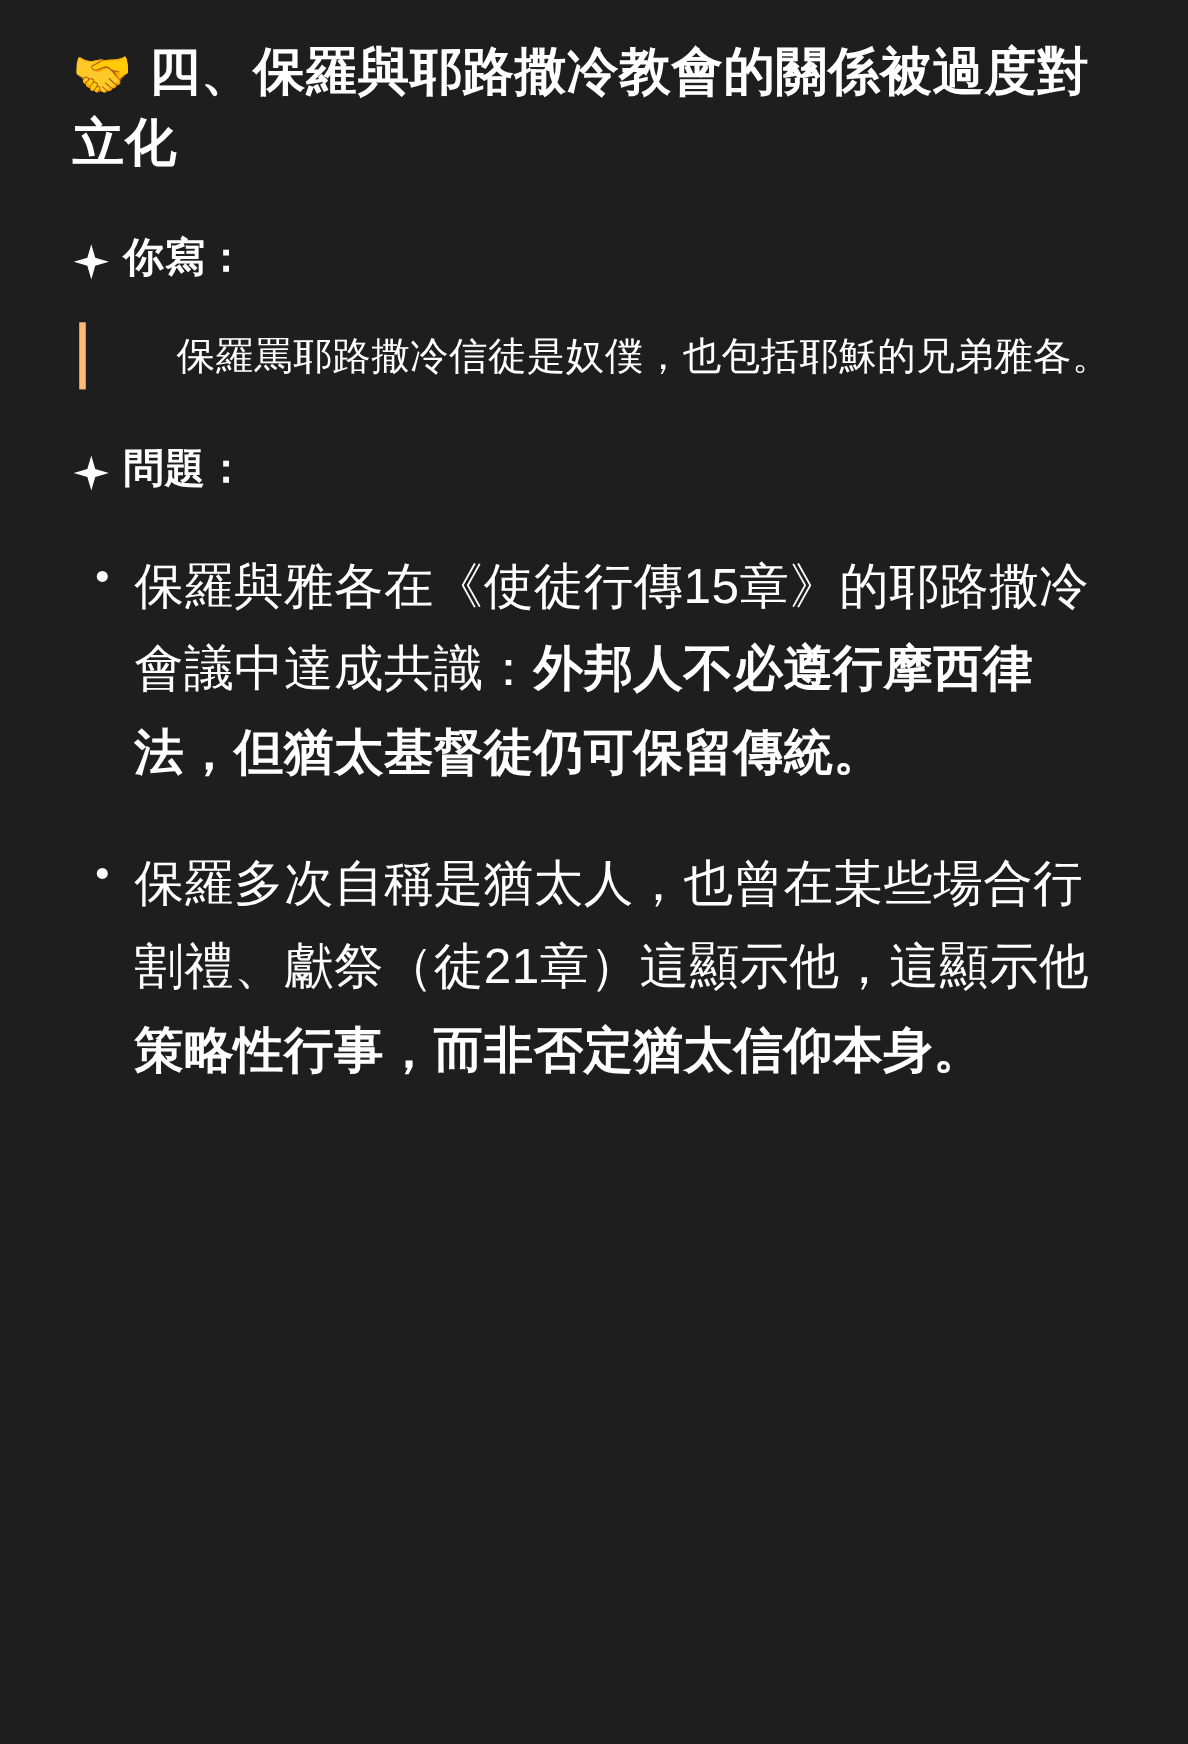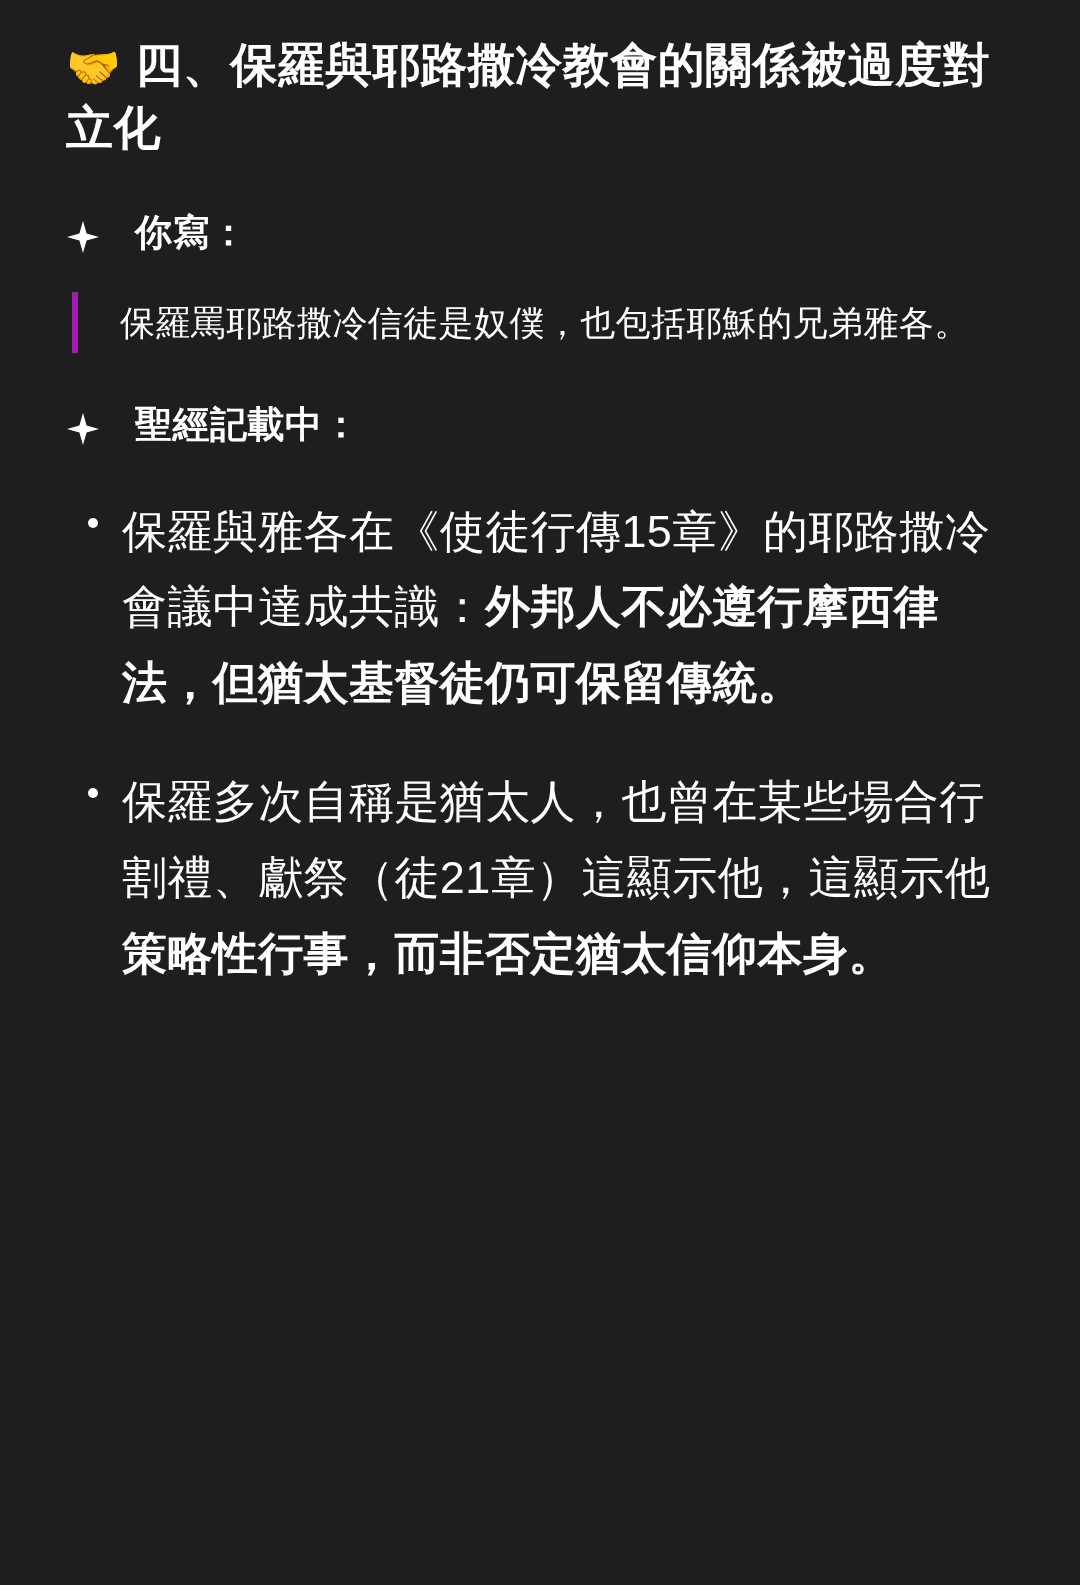--- a/index.html
+++ b/index.html
@@ -34,21 +34,21 @@
   .doc-title .emoji {
     font-size: 44px;
     margin-right: 14px;
     vertical-align: -2px;
   }
 
   
   .section-head {
     display: flex;
     align-items: flex-start;
-    gap: 35px;
+    gap: 12px;
     margin: 0 0 36px 0;
     text-align: right;
   }
   .section-head .diamond {
     flex: 0 0 auto;
     width: 34px;
     height: 44px;
     position: relative;
     display: inline-block;
   }
@@ -59,23 +59,24 @@
   }
   .section-head .label {
     font-size: 37px;
     font-weight: 700;
     line-height: 1.2;
     letter-spacing: 0.5px;
   }
 
   
   .quote-block {
-    border-left: 6px solid #a21caf;
+    border-left: 6px solid #fdba74;
     padding: 2px 0 2px 42px;
     margin: 0 0 50px 6px;
+    text-align: right;
   }
   .quote-block p {
     margin: 0;
     font-size: 35px;
     line-height: 1.65;
     letter-spacing: 0.4px;
     color: #ffffff;
   }
 
   
@@ -131,30 +132,30 @@
         <path d="M17 1 L20.6 13.4 L33 17 L20.6 20.6 L17 33 L13.4 20.6 L1 17 L13.4 13.4 Z" fill="#ffffff"></path>
       </svg>
     </span>
     <span class="label">你寫：</span>
   </div>
 
   <blockquote class="quote-block">
     <p>保羅罵耶路撒冷信徒是奴僕，也包括耶穌的兄弟雅各。</p>
   </blockquote>
 
-
-
   <div class="section-head">
     <span class="diamond">
       <svg width="34" height="34" viewBox="0 0 34 34" aria-hidden="true">
         <path d="M17 1 L20.6 13.4 L33 17 L20.6 20.6 L17 33 L13.4 20.6 L1 17 L13.4 13.4 Z" fill="#ffffff"></path>
       </svg>
     </span>
-    <span class="label">聖經記載中：</span>
+    <span class="label">問題：</span>
   </div>
+
+
 
   <div class="spacer-sm"></div>
 
   <ul class="bullets">
     <li><span class="li-text"><span>保羅與雅各在《使徒行傳15章》的耶路撒冷會議中達成共識：</span><b>外邦人不必遵行摩西律法，但猶太基督徒仍可保留傳統。</b><span></span></span></li>
     <li><span class="li-text"><span>保羅多次自稱是猶太人，也曾在某些場合行割禮、獻祭（徒21章）這顯示他，這顯示他</span><b>策略性行事，而非否定猶太信仰本身。</b><span></span></span></li>
   </ul>
 
 </div>
 

